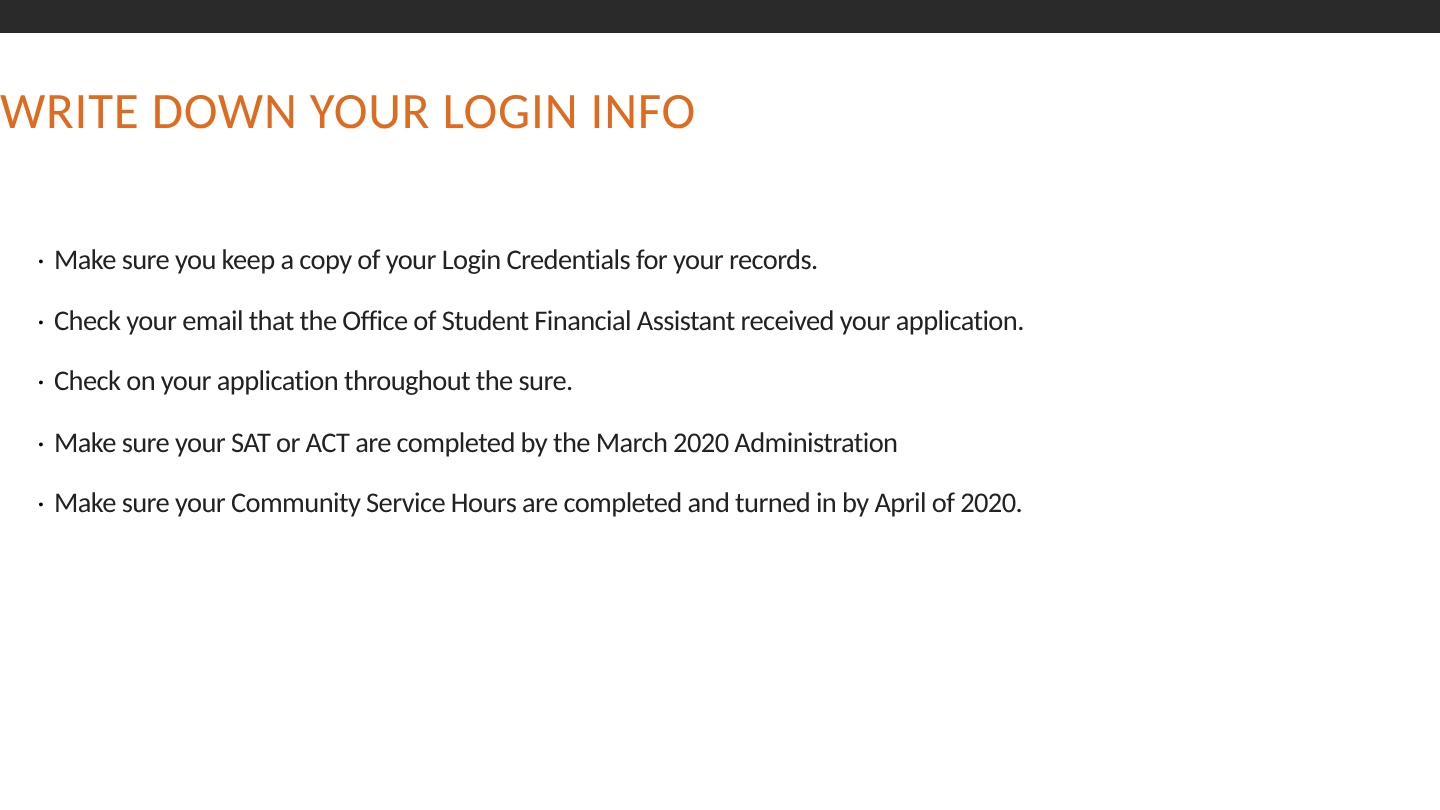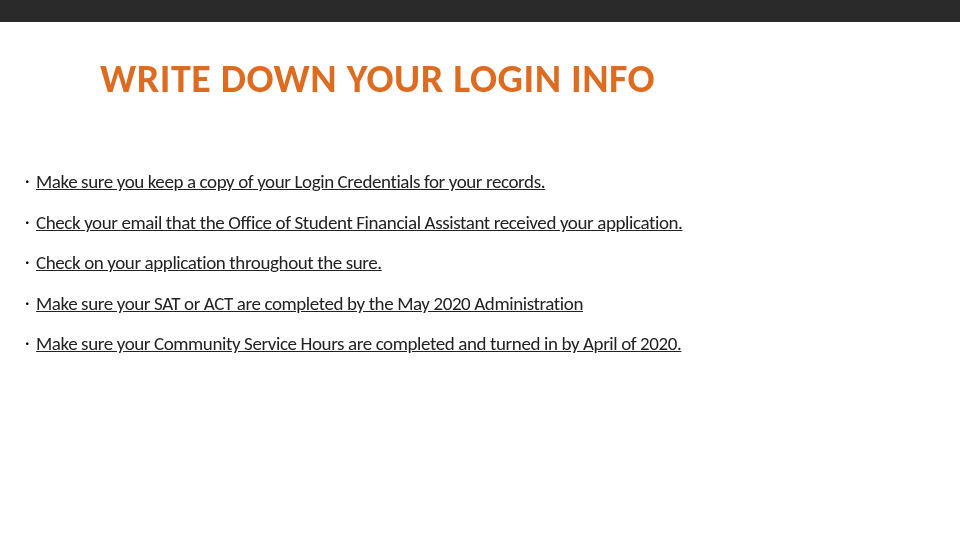--- a/index.html
+++ b/index.html
@@ -17,23 +17,22 @@
     .top-bar {
       width: 100%;
       height: 22px;
       background: #2a2a2a;
     }
     .slide-content {
       padding: 0;
     }
     .title {
       color: #dd6b20;
-      font-size: 40px;
-      font-weight: 700;
-      margin-left: 100px;
+      font-size: 34px;
+      font-weight: 400;
       margin-top: 32px;
       letter-spacing: 0.5px;
     }
     .bullet-list {
       list-style: none;
       margin-top: 66px;
       margin-left: 18px;
     }
     .bullet-item {
       display: flex;
@@ -47,21 +46,20 @@
       display: inline-block;
       width: 18px;
       flex-shrink: 0;
       text-align: center;
       font-size: 18px;
       line-height: 1.4;
       color: #000;
     }
     .bullet-text {
       line-height: 1.4;
-      text-decoration: underline;
     }
   </style>
 </head>
 <body>
 
 <div class="top-bar"></div>
 
 <div class="slide-content">
   <h1 class="title">WRITE DOWN YOUR LOGIN INFO</h1>
 
@@ -73,20 +71,20 @@
     <li class="bullet-item">
       <span class="bullet-marker">·</span>
       <span class="bullet-text">Check your email that the Office of Student Financial Assistant received your application.</span>
     </li>
     <li class="bullet-item">
       <span class="bullet-marker">·</span>
       <span class="bullet-text">Check on your application throughout the sure.</span>
     </li>
     <li class="bullet-item">
       <span class="bullet-marker">·</span>
-      <span class="bullet-text">Make sure your SAT or ACT are completed by the May 2020 Administration</span>
+      <span class="bullet-text">Make sure your SAT or ACT are completed by the March 2020 Administration</span>
     </li>
     <li class="bullet-item">
       <span class="bullet-marker">·</span>
       <span class="bullet-text">Make sure your Community Service Hours are completed and turned in by April of 2020.</span>
     </li>
   </ul>
 </div>
 
 </body></html>

